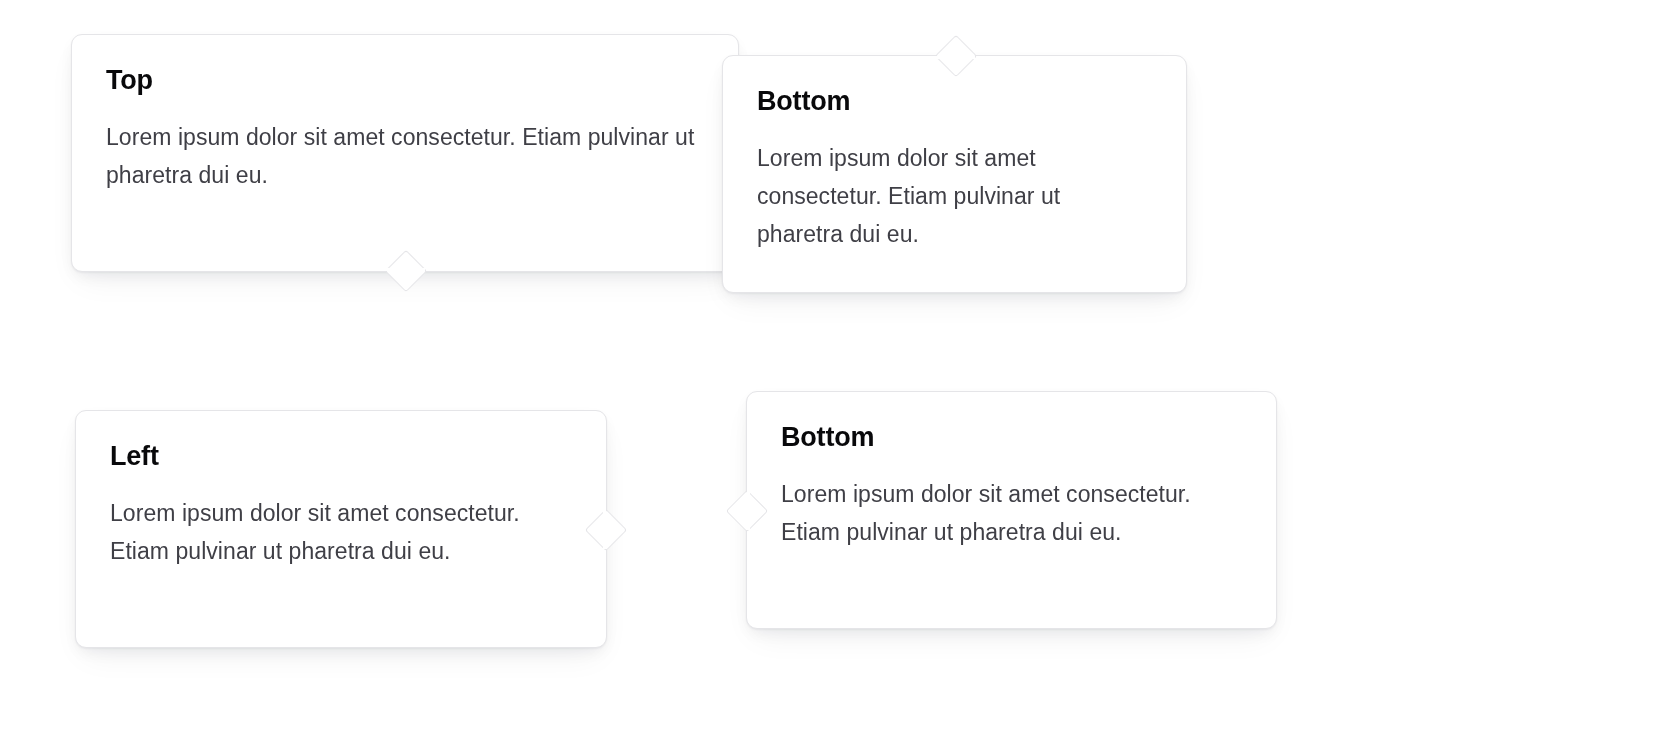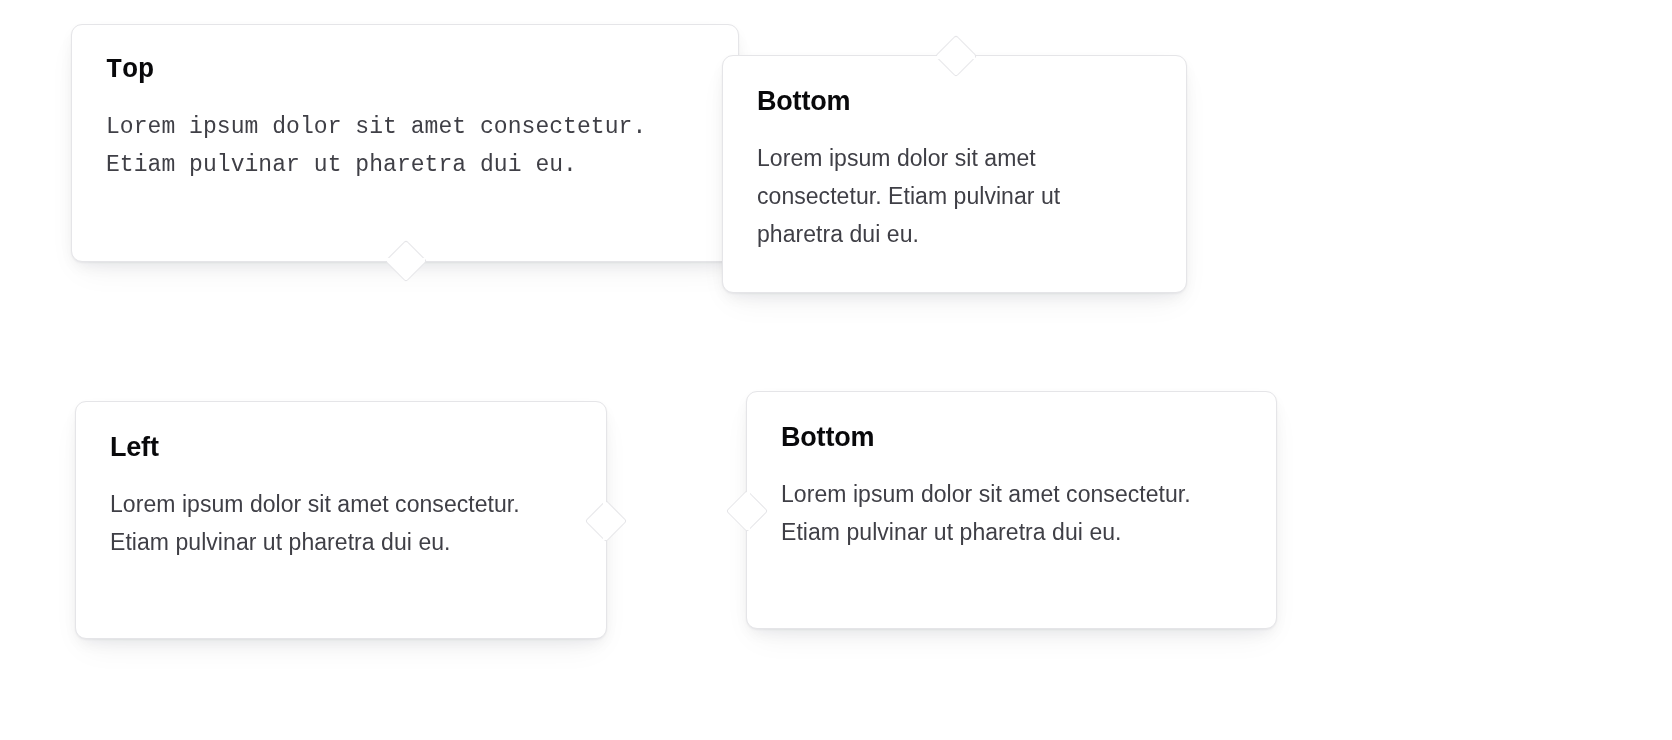--- a/index.html
+++ b/index.html
@@ -65,31 +65,31 @@
   }
   
   .arrow-mask {
     position: absolute;
     background: #ffffff;
   }
 
   
 
   
-  #tooltip-top        { left: 71px;  top: 24px;  width: 668px; height: 238px; font-family: Liberation Mono, monospace; }
+  #tooltip-top        { left: 71px;  top: 34px;  width: 668px; height: 238px; }
   #tooltip-top .tooltip-arrow { left: 50%; margin-left: -14px; bottom: -15px; }
   #tooltip-top .arrow-mask    { left: 50%; margin-left: -20px; bottom: 0; width: 40px; height: 3px; }
 
   
   #tooltip-bottom     { left: 722px; top: 55px;  width: 465px; height: 238px; }
   #tooltip-bottom .tooltip-arrow { left: 50%; margin-left: -14px; top: -15px; }
   #tooltip-bottom .arrow-mask    { left: 50%; margin-left: -20px; top: 0; width: 40px; height: 3px; }
 
   
-  #tooltip-left       { left: 75px;  top: 401px; width: 532px; height: 238px; }
+  #tooltip-left       { left: 75px;  top: 410px; width: 532px; height: 238px; }
   #tooltip-left .tooltip-arrow { top: 50%; margin-top: -14px; right: -15px; }
   #tooltip-left .arrow-mask    { top: 50%; margin-top: -20px; right: 0; width: 3px; height: 40px; }
 
   
   #tooltip-right      { left: 746px; top: 391px; width: 531px; height: 238px; }
   #tooltip-right .tooltip-arrow { top: 50%; margin-top: -14px; left: -15px; }
   #tooltip-right .arrow-mask    { top: 50%; margin-top: -20px; left: 0; width: 3px; height: 40px; }
 </style>
 </head>
 <body>

